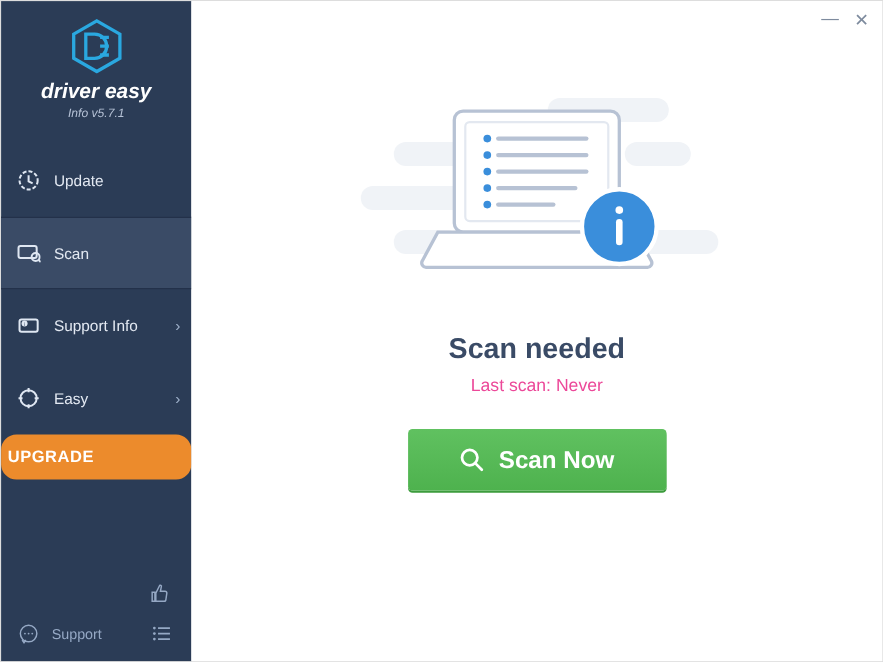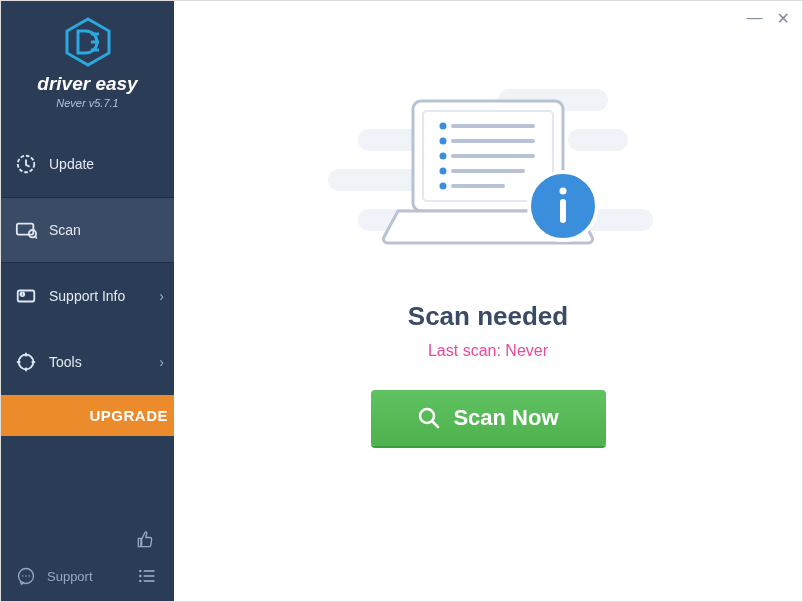--- a/index.html
+++ b/index.html
@@ -73,24 +73,25 @@
     font-size: 14px;
   }
   .nav-item.active {
     background: #3a4b66;
     border-top: 1px solid #1e2c44;
     border-bottom: 1px solid #1e2c44;
   }
   .upgrade {
     background: #ec8b2c;
     color: #fff;
-    text-align: right;
+    text-align: left;
     padding: 12px 6px;
     cursor: pointer;
     margin-top:0;
+    border-radius:14px;
   }
   .upgrade .u1 { font-weight: 700; font-size: 15px; letter-spacing: 0.5px;}
   .upgrade .u2 { font-size: 12px; font-weight:600; margin-top: 2px;}
   .sidebar-bottom {
     margin-top: auto;
     display: flex;
     flex-direction: column;
   }
   .bottom-icons {
     display: flex;
@@ -165,21 +166,21 @@
     <div class="logo">
       <svg viewBox="0 0 50 50" width="50" height="50">
         <polygon points="25,2 46,14 46,36 25,48 4,36 4,14" fill="none" stroke="#2aa8e0" stroke-width="3"></polygon>
         <path d="M15 14 v22 h8 a11 11 0 0 0 0 -22 z" fill="none" stroke="#2aa8e0" stroke-width="3"></path>
         <line x1="28" y1="17" x2="36" y2="17" stroke="#2aa8e0" stroke-width="3"></line>
         <line x1="28" y1="25" x2="36" y2="25" stroke="#2aa8e0" stroke-width="3"></line>
         <line x1="28" y1="33" x2="36" y2="33" stroke="#2aa8e0" stroke-width="3"></line>
       </svg>
     </div>
     <div class="brand-name">driver easy</div>
-    <div class="brand-version">Never v5.7.1</div>
+    <div class="brand-version">Info v5.7.1</div>
   </div>
 
   <div class="nav">
     <div class="nav-item">
       <span class="icon">
         <svg width="22" height="22" viewBox="0 0 24 24">
             <circle cx="12" cy="12" r="9" fill="none" stroke="#dfe7f2" stroke-width="2" stroke-dasharray="4 2"></circle>
             <path d="M12 7 v6 l4 2" fill="none" stroke="#dfe7f2" stroke-width="2"></path>
           </svg>
       </span>
@@ -209,21 +210,21 @@
     <div class="nav-item">
       <span class="icon">
         <svg width="22" height="22" viewBox="0 0 24 24">
             <circle cx="12" cy="12" r="8" fill="none" stroke="#dfe7f2" stroke-width="2"></circle>
             <line x1="12" y1="2" x2="12" y2="6" stroke="#dfe7f2" stroke-width="2"></line>
             <line x1="12" y1="18" x2="12" y2="22" stroke="#dfe7f2" stroke-width="2"></line>
             <line x1="2" y1="12" x2="6" y2="12" stroke="#dfe7f2" stroke-width="2"></line>
             <line x1="18" y1="12" x2="22" y2="12" stroke="#dfe7f2" stroke-width="2"></line>
           </svg>
       </span>
-      <span>Tools</span>
+      <span>Easy</span>
       <span class="chev">›</span>
     </div>
     <div class="upgrade">
       <div class="u1">UPGRADE</div>
     </div>
   </div>
 
   <div class="sidebar-bottom">
     <div class="bottom-icons">
       <span class="bicon">

